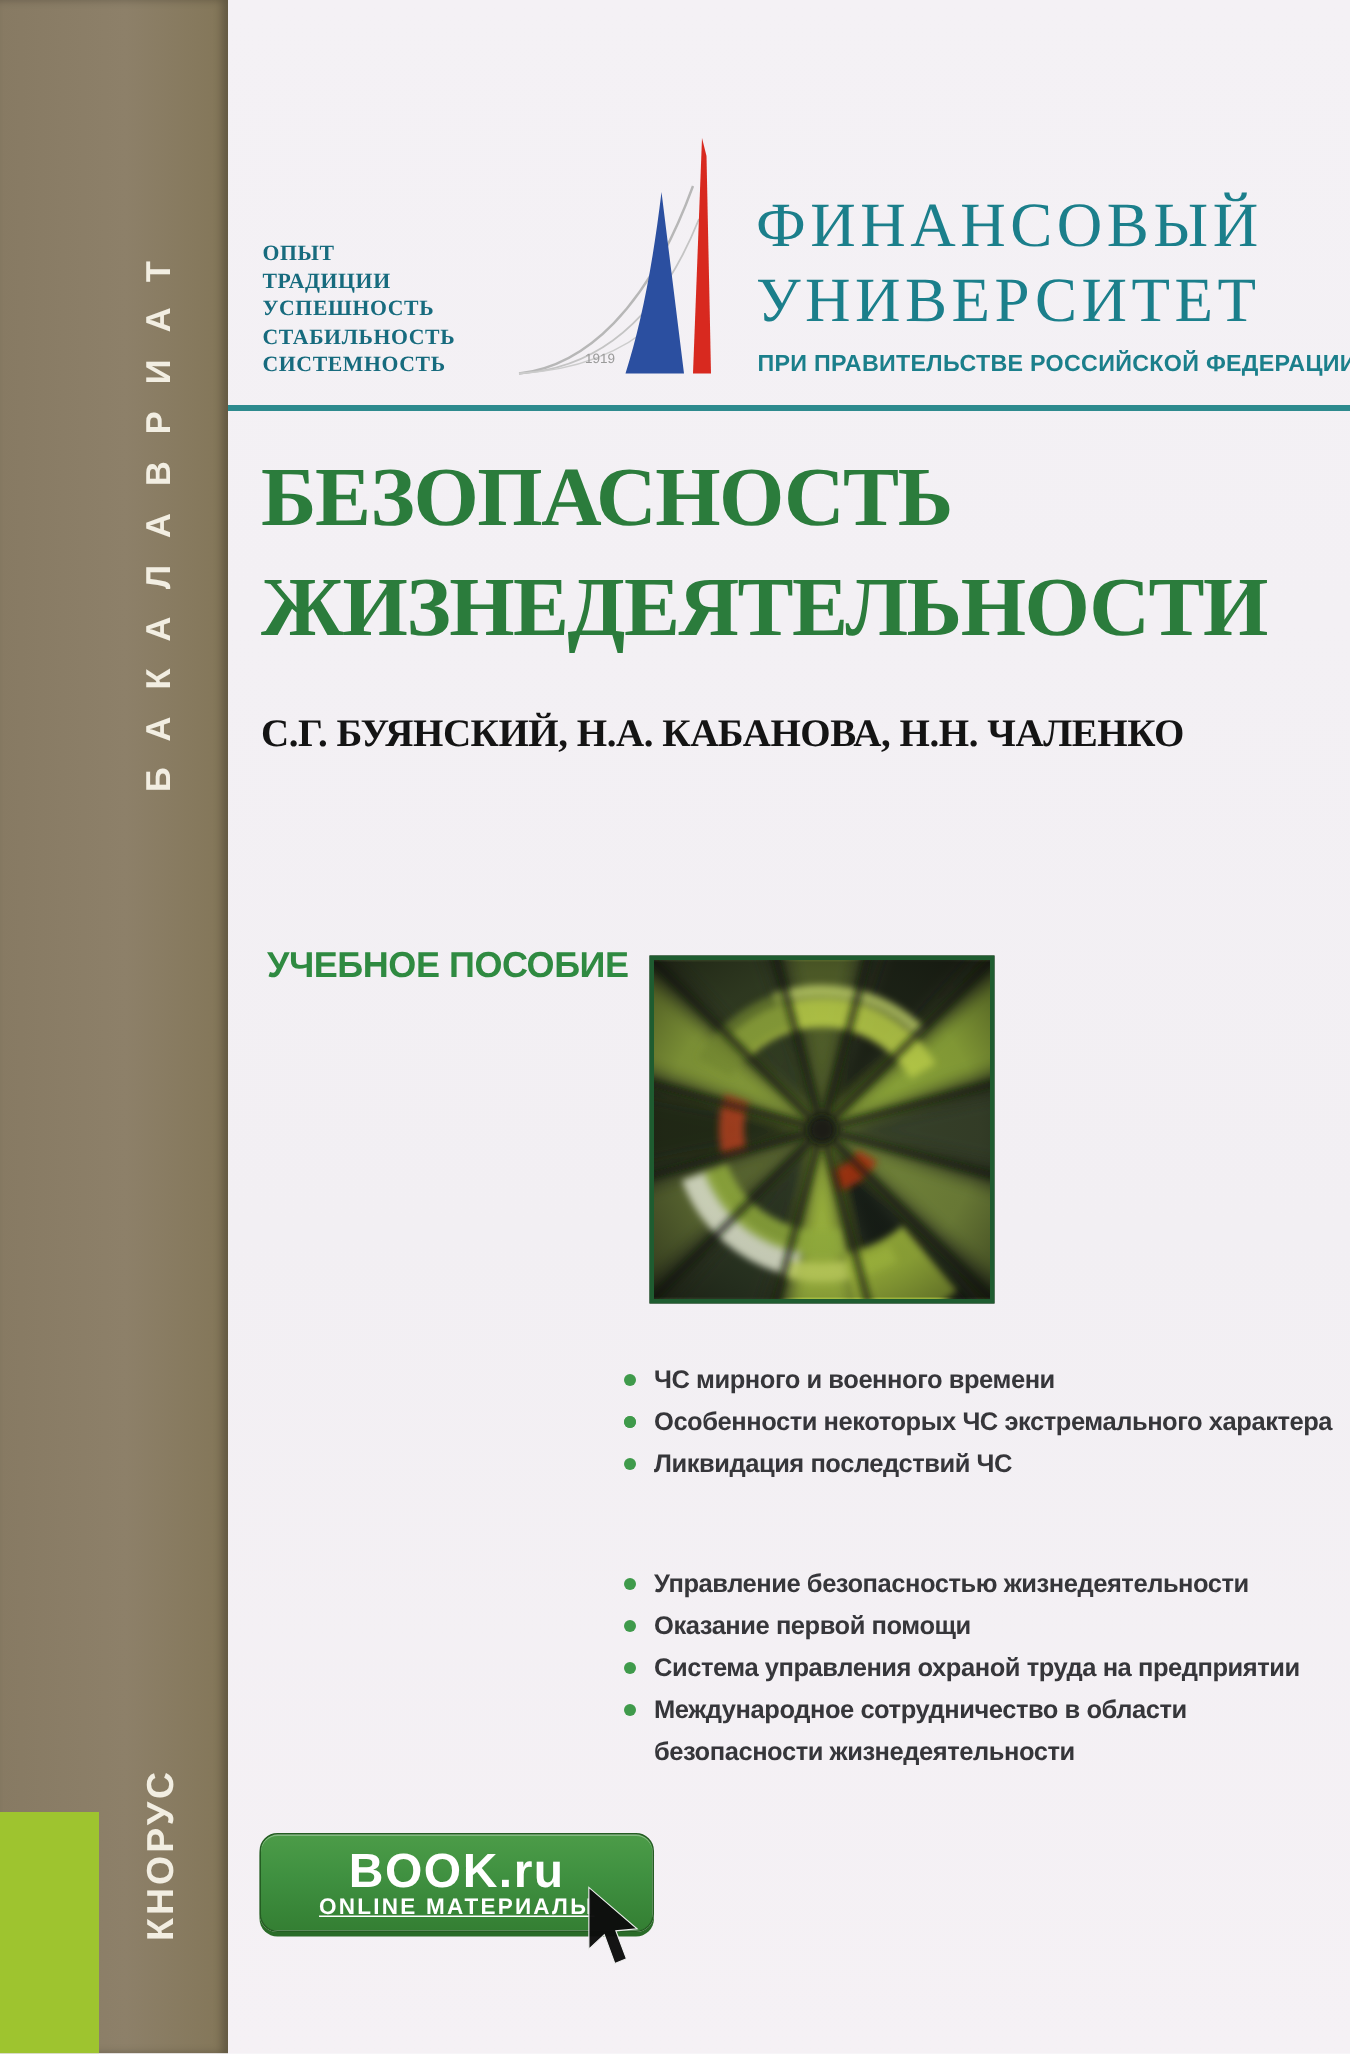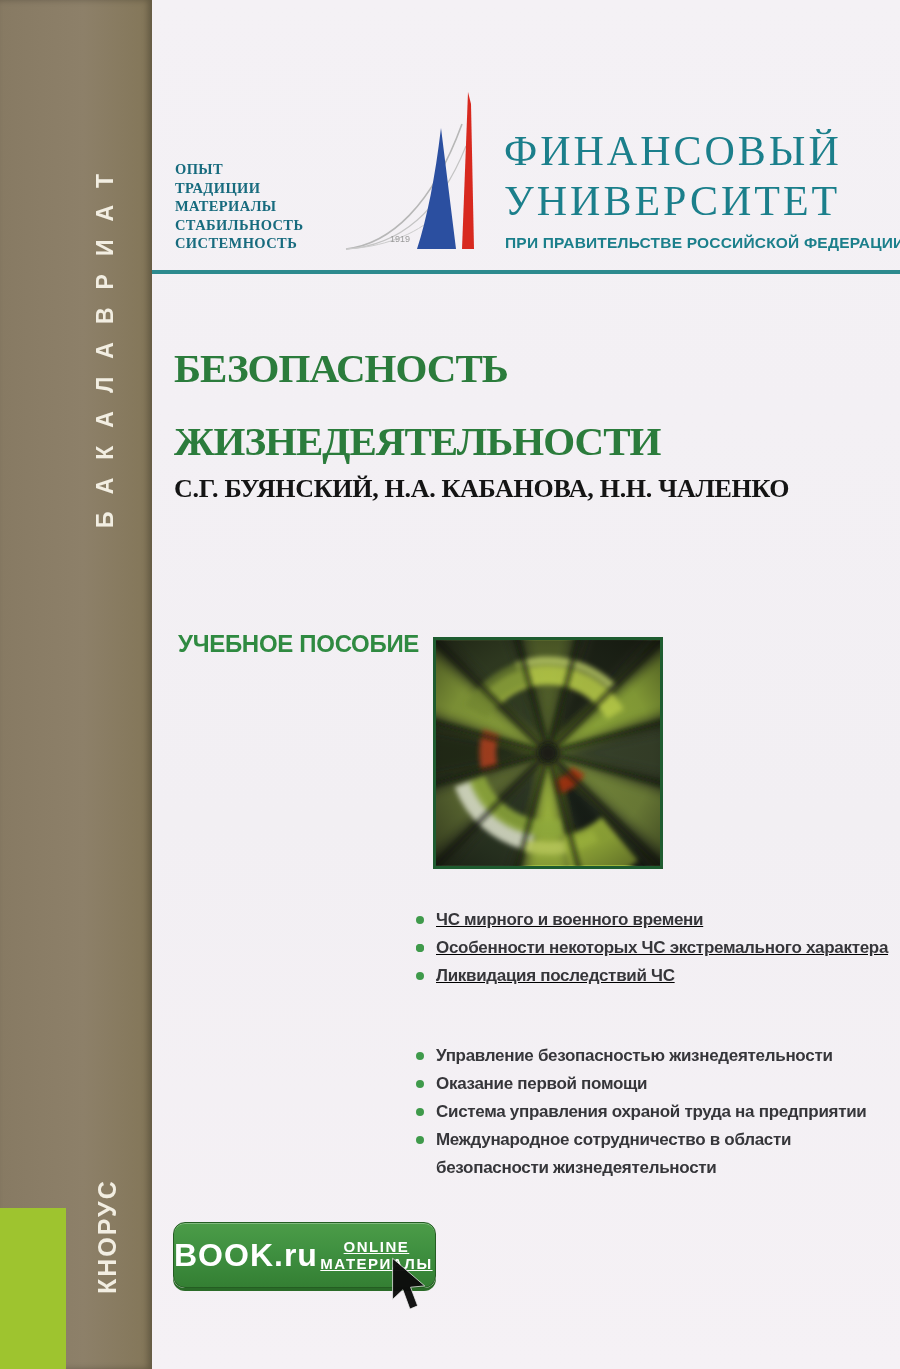--- a/index.html
+++ b/index.html
@@ -62,22 +62,22 @@
   }
   .teal-rule {
     position:absolute; left:0; top:270px; width:748px; height:4px;
     background:#2d8a8e;
   }
 
   
   .book-title {
     position:absolute; left:22px; top:296px;
     font-family:"Liberation Serif", serif; font-weight:bold;
-    font-size:41px; line-height:73px; letter-spacing:-1px;
-    color:#2b7c3c; white-space:nowrap;margin-top:36px;
+    font-size:56px; line-height:73px; letter-spacing:-1px;
+    color:#2b7c3c; white-space:nowrap;
   }
   .book-authors {
     position:absolute; left:22px; top:474px;
     font-family:"Liberation Serif", serif; font-weight:bold;
     font-size:26px; letter-spacing:-.3px; color:#141414; white-space:nowrap;
   }
   .edition-type {
     position:absolute; left:26px; top:630px;
     font-weight:bold; font-size:24px; letter-spacing:-.3px;
     color:#2f8a41; white-space:nowrap;
@@ -88,40 +88,40 @@
     position:absolute; left:281px; top:637px; width:230px; height:232px;
     border:3px solid #1e5c30; background:#2b3120;
   }
   .pinwheel-frame svg { display:block; width:100%; height:100%; }
 
   
   .topics {
     position:absolute; left:262px; width:480px;
     list-style:none;
   }
-  .topics-1 { top:906px;text-decoration:underline; }
+  .topics-1 { top:906px; }
   .topics-2 { top:1042px; }
   .topics li {
     position:relative; padding-left:22px;
     font-weight:bold; font-size:17px; line-height:28px;
     letter-spacing:-.3px; color:#36363a;
   }
   .topics li .dot {
     position:absolute; left:2px; top:10px; width:8px; height:8px;
     border-radius:50%; background:#3f9a4b;
   }
 
   
   .bookru-button {
     position:absolute; left:21px; top:1222px; width:263px; height:66px;
     border-radius:12px;
     background:linear-gradient(180deg,#4c9c48 0%, #3f9040 45%, #347f33 100%);
     border:1px solid #245d22;
     box-shadow:0 3px 0 #2a6b28, inset 0 1px 0 rgba(255,255,255,.3);
-    display:flex; flex-direction:row; align-items:center; justify-content:center;
+    display:flex; flex-direction:column; align-items:center; justify-content:center;
     cursor:pointer; text-align:center;
   }
   .bookru-brand {
     font-weight:bold; font-size:32px; line-height:32px; letter-spacing:1px;
     color:#ffffff;
   }
   .bookru-sub {
     font-weight:bold; font-size:15px; line-height:17px; letter-spacing:1.5px;
     color:#ffffff;
     text-decoration:underline;
@@ -137,21 +137,21 @@
     <div class="spine-series">БАКАЛАВРИАТ</div>
     <div class="spine-publisher">КНОРУС</div>
     <div class="lime-square"></div>
   </div>
 
   <div class="page">
 
     <div class="values-block">
       <div>ОПЫТ</div>
       <div>ТРАДИЦИИ</div>
-      <div>МАТЕРИАЛЫ</div>
+      <div>УСПЕШНОСТЬ</div>
       <div>СТАБИЛЬНОСТЬ</div>
       <div>СИСТЕМНОСТЬ</div>
     </div>
 
     <svg class="logo-sail" width="148" height="174" viewBox="0 0 148 174">
       <path d="M6,163 C50,158 92,120 122,38" fill="none" stroke="#b7b7b7" stroke-width="1.6"></path>
       <path d="M6,163 C56,160 98,130 126,60" fill="none" stroke="#c4c4c4" stroke-width="1.2"></path>
       <path d="M6,163 C42,161 74,150 98,128" fill="none" stroke="#cccccc" stroke-width="1"></path>
       <text x="50" y="156" font-size="9" fill="#9a9a9a">1919</text>
       <path d="M101,42 C95,92 87,132 77,163 L116,163 Z" fill="#2b4fa0"></path>

